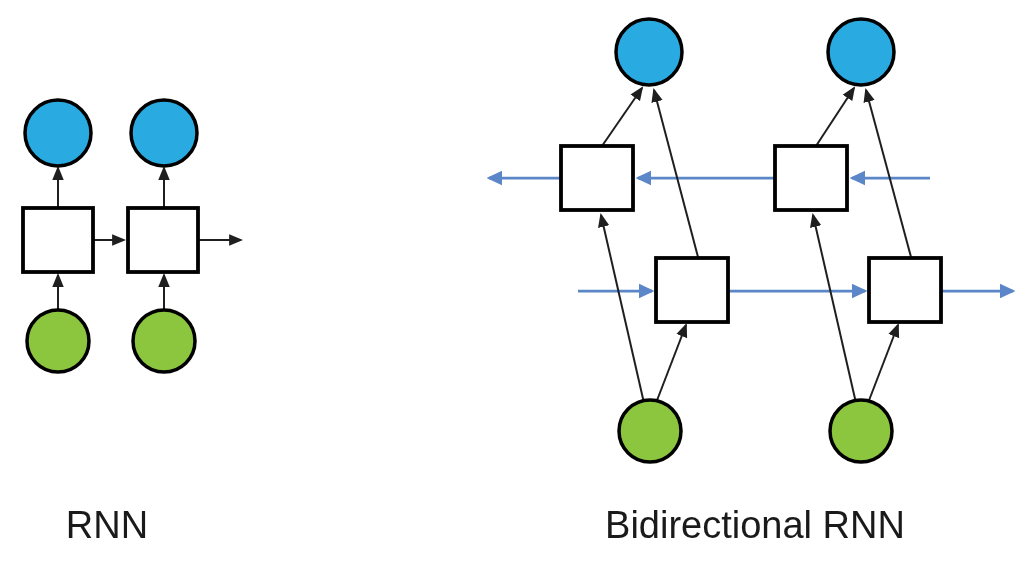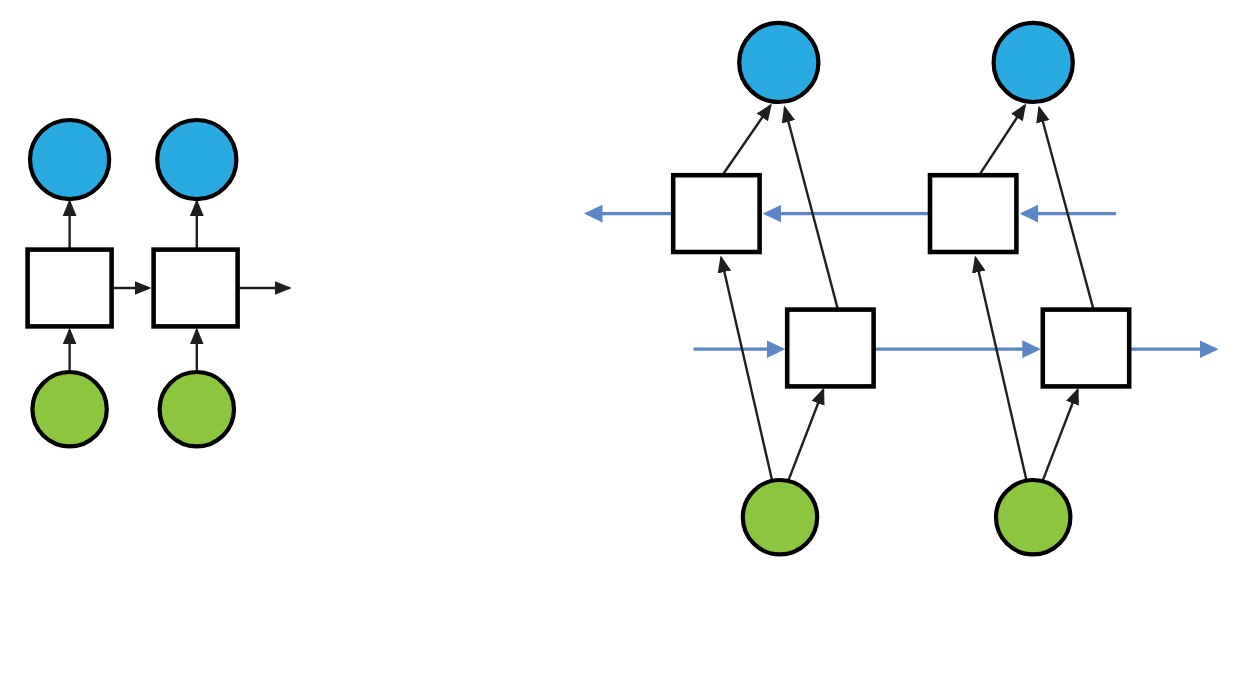--- a/index.html
+++ b/index.html
@@ -61,13 +61,15 @@
         <circle cx="649" cy="52" r="33" fill="#29abe2" stroke-width="3.5" stroke="#000000"></circle>
         <circle cx="861" cy="52" r="33" fill="#29abe2" stroke-width="3.5" stroke="#000000"></circle>
         <rect x="561" y="146" width="72" height="64" fill="#ffffff" stroke-width="3.8" stroke="#000000"></rect>
         <rect x="775" y="146" width="72" height="64" fill="#ffffff" stroke-width="3.8" stroke="#000000"></rect>
         <rect x="656" y="258" width="72" height="64" fill="#ffffff" stroke-width="3.8" stroke="#000000"></rect>
         <rect x="869" y="258" width="72" height="64" fill="#ffffff" stroke-width="3.8" stroke="#000000"></rect>
         <circle cx="650" cy="431" r="31" fill="#8cc63f" stroke-width="3.5" stroke="#000000"></circle>
         <circle cx="861" cy="431" r="31" fill="#8cc63f" stroke-width="3.5" stroke="#000000"></circle>
       </g>
     </svg>
+  <div class="caption caption-rnn">RNN</div>
+  <div class="caption caption-birnn">Bidirectional RNN</div>
 </div>
 
 </body></html>

